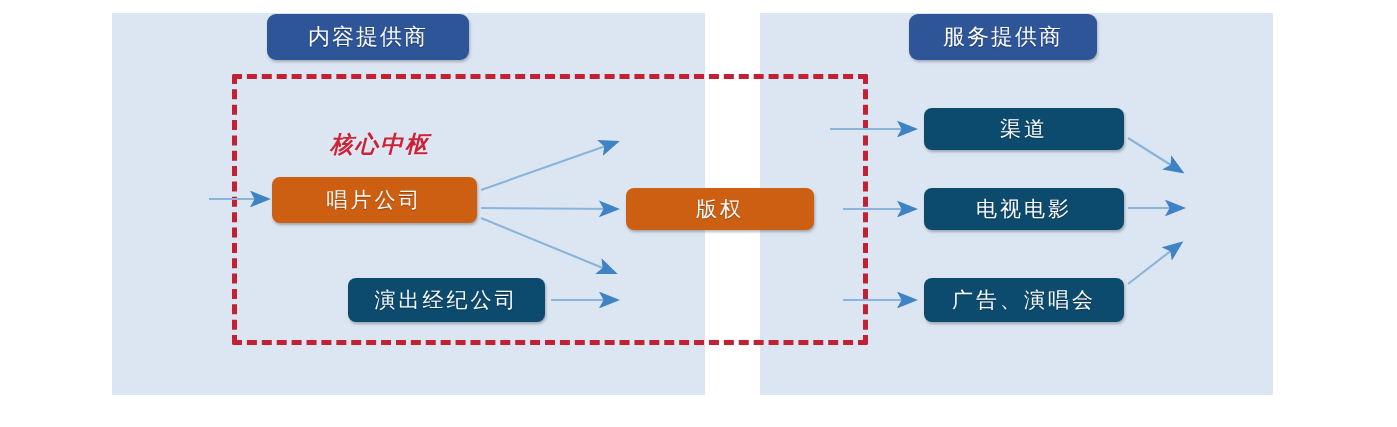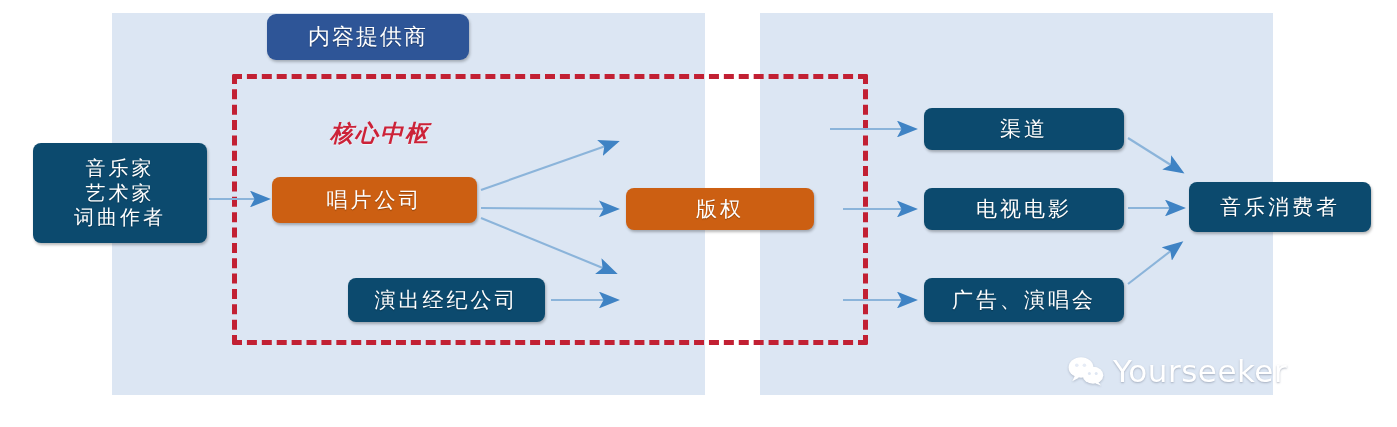--- a/index.html
+++ b/index.html
@@ -77,21 +77,21 @@
   #node-copyright  { left: 626px; top: 188px; width: 188px; height: 42px; }
   #node-artists    { left: 626px; top: 278px; width: 188px; height: 44px; }
   #node-channel    { left: 924px; top: 108px; width: 200px; height: 42px; }
   #node-tvfilm     { left: 924px; top: 188px; width: 200px; height: 42px; }
   #node-adsconcert { left: 924px; top: 278px; width: 200px; height: 44px; }
   #node-consumers  { left: 1189px; top: 182px; width: 182px; height: 50px; }
 
   
   #core-annotation {
     position: absolute;
-    left: 330px; top: 118px;
+    left: 330px; top: 129px;
     font-size: 23px;
     font-weight: bold;
     font-style: italic;
     color: #cc2238;
     letter-spacing: 2px;
     white-space: nowrap;
     text-shadow: 0 1px 1px rgba(255,255,255,.6);
   }
 
   
@@ -151,28 +151,26 @@
 
       <line x1="1128" y1="138" x2="1182" y2="172"></line>
       <line x1="1128" y1="208" x2="1183" y2="208"></line>
       <line x1="1128" y1="284" x2="1181" y2="243"></line>
     </g>
   </svg>
 
   <div id="hdr-content" class="header-pill">
     <span>内容提供商</span>
   </div>
+  <div id="hdr-service" class="header-pill">
+    <span>服务提供商</span>
+  </div>
 
   <div id="core-annotation">核心中枢</div>
 
-  <div id="node-creators" class="node gray">
-    <span class="line">音乐家</span>
-    <span class="line">艺术家</span>
-    <span class="line">词曲作者</span>
-  </div>
 
   <div id="node-label" class="node orange">
     <span>唱片公司</span>
   </div>
 
   <div id="node-agency" class="node gray">
     <span>演出经纪公司</span>
   </div>
 
 
@@ -186,33 +184,15 @@
   </div>
 
   <div id="node-tvfilm" class="node gray">
     <span>电视电影</span>
   </div>
 
   <div id="node-adsconcert" class="node gray">
     <span>广告、演唱会</span>
   </div>
 
-  <div id="node-consumers" class="node gray">
-    <span>音乐消费者</span>
-  </div>
 
-  <div id="watermark">
-    <span class="wm-icon">
-      <svg width="36" height="30" viewBox="0 0 36 30">
-        <ellipse cx="13" cy="11.5" rx="12.4" ry="10.2" fill="#ffffff"></ellipse>
-        <path d="M7 19.5 L4.2 25.2 L11 21.8 Z" fill="#ffffff"></path>
-        <circle cx="8.8" cy="9.3" r="1.8" fill="#e6ecf6"></circle>
-        <circle cx="16.4" cy="9.3" r="1.8" fill="#e6ecf6"></circle>
-        <ellipse cx="25" cy="19.2" rx="10.3" ry="8.5" fill="#ffffff"></ellipse>
-        <path d="M30 25.6 L33 29.6 L27.5 27.5 Z" fill="#ffffff"></path>
-        <circle cx="21.4" cy="17.4" r="1.5" fill="#dfe7f3"></circle>
-        <circle cx="28.2" cy="17.4" r="1.5" fill="#dfe7f3"></circle>
-      </svg>
-    </span>
-    <span class="wm-text">Yourseeker</span>
-  </div>
 
 </div>
 
 </body></html>

